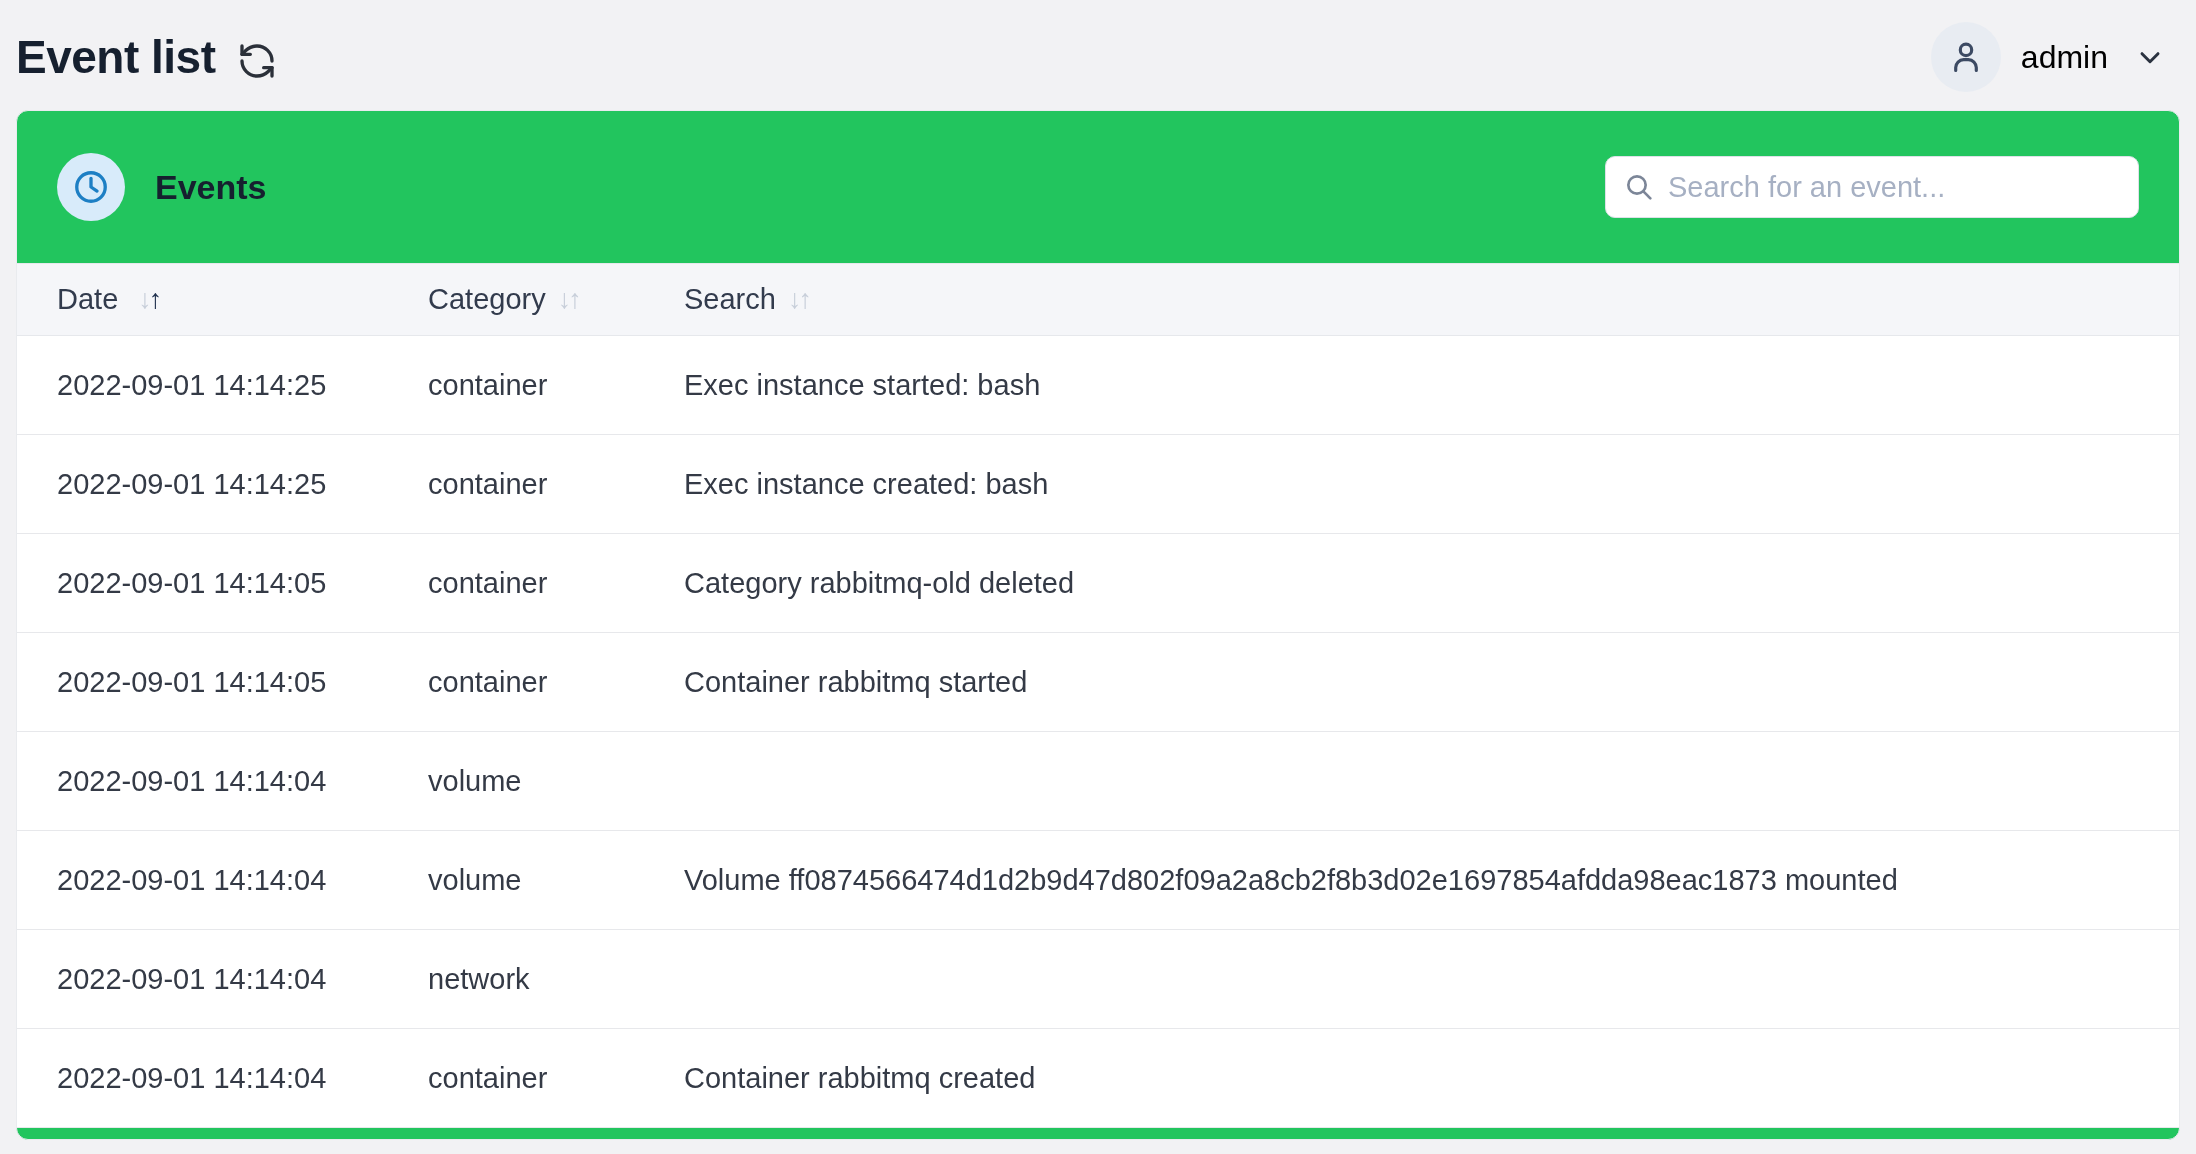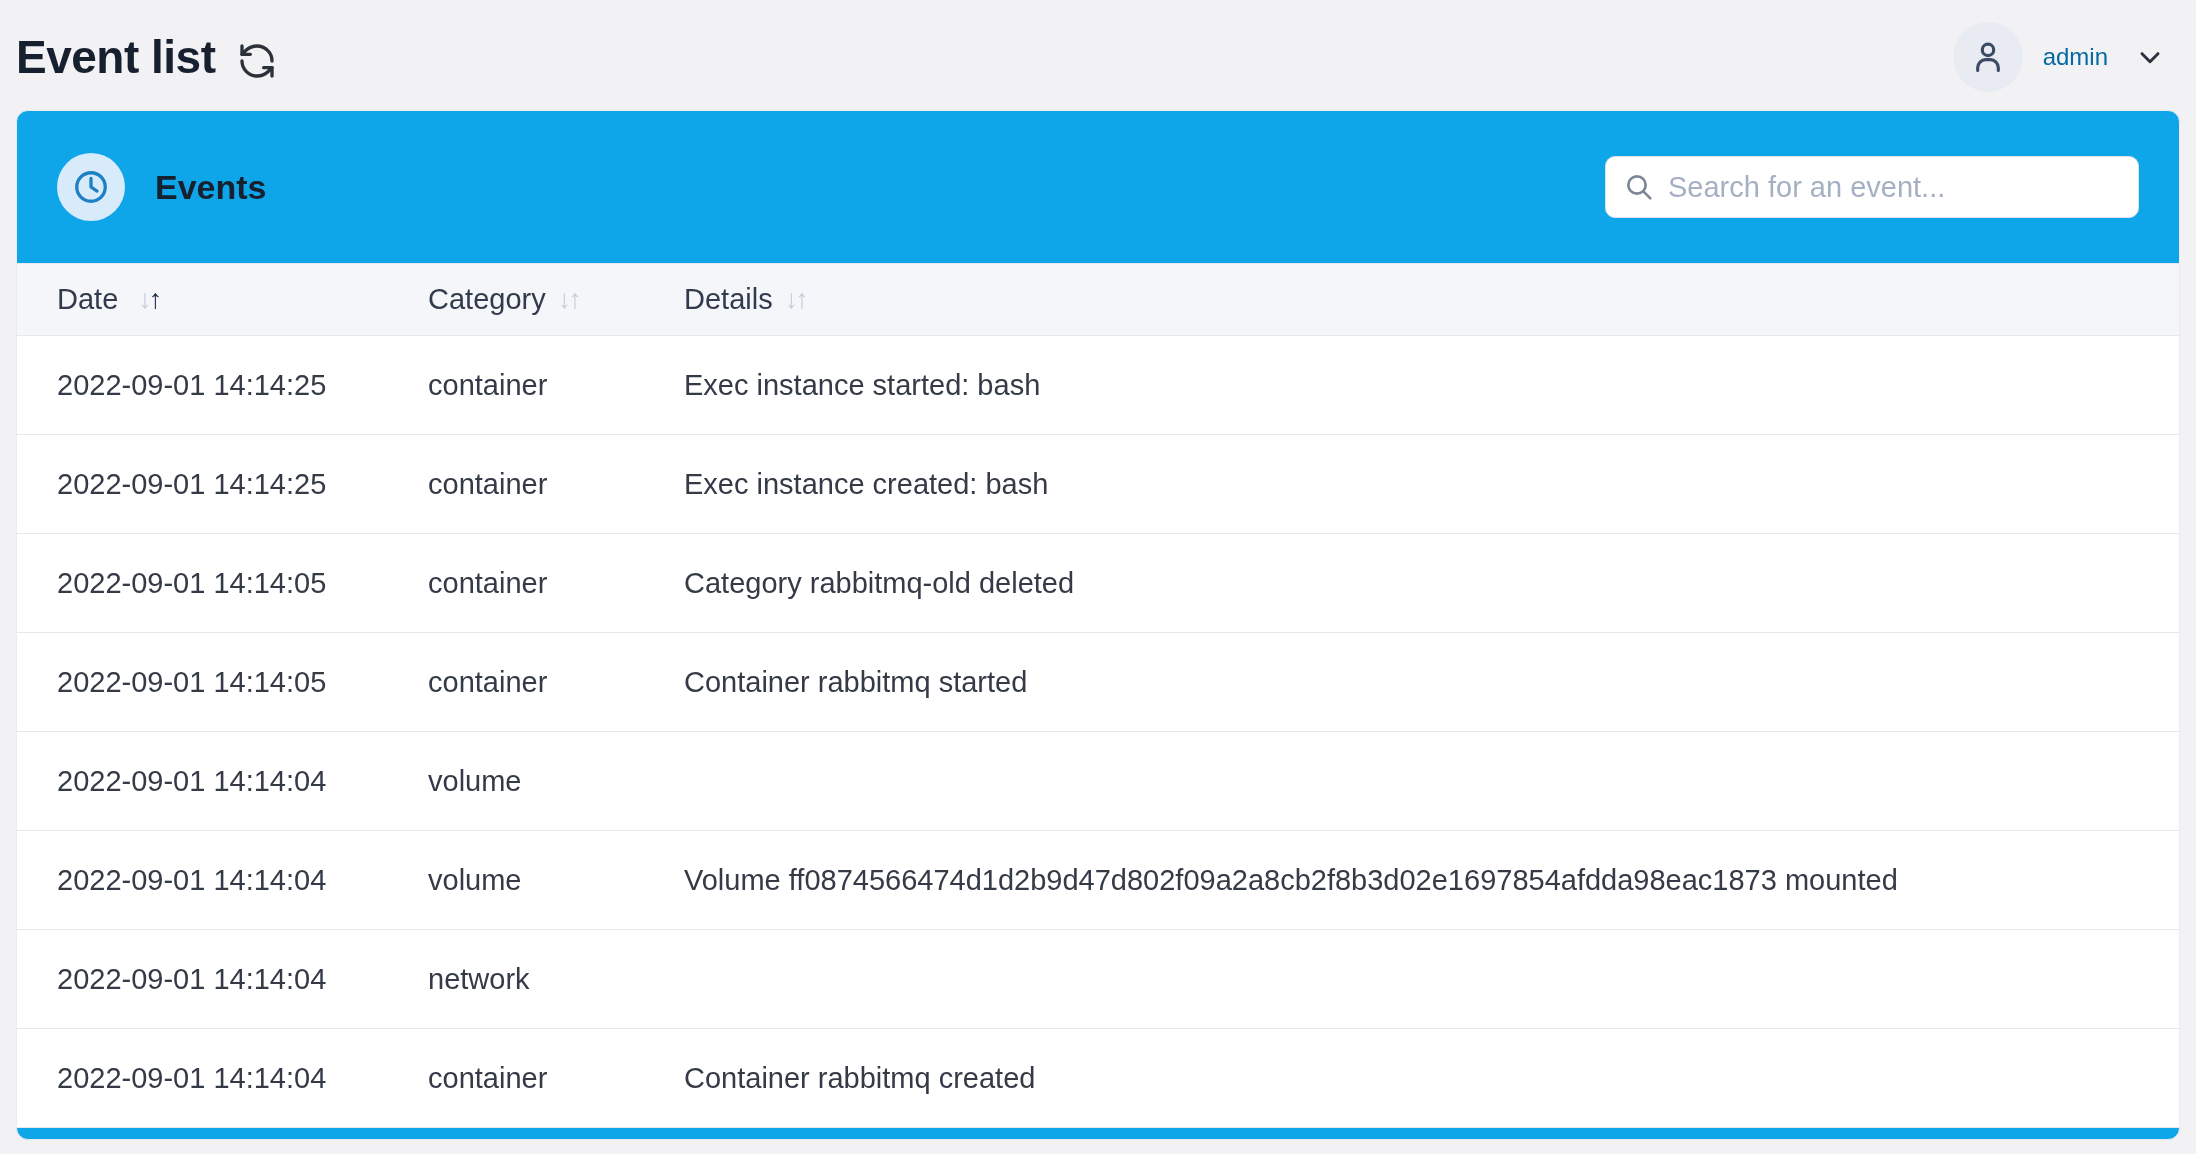--- a/index.html
+++ b/index.html
@@ -41,29 +41,29 @@
     cursor: pointer;
   }
   .avatar {
     width: 70px; height: 70px;
     border-radius: 50%;
     background: #e8ecf2;
     display: flex; align-items: center; justify-content: center;
     color: #3c4a63;
   }
   .user-name {
-    font-size: 24px;
-    color: #0369a1;
+    font-size: 32px;
+    color: #000000;
   }
   .chevron { color: #2b3340; margin-left: 6px; display: flex; }
 
   
   .card {
     margin: 0 16px;
-    background: #0ea5e9;
+    background: #22c55e;
     border: 1px solid #e9ebee;
     border-radius: 12px;
     min-height: 1030px;
     overflow: hidden;
   }
   .card-header {
     height: 152px;
     display: flex;
     align-items: center;
     padding: 0 40px;
@@ -218,21 +218,21 @@
       </span>
     </div>
     <div class="th">
       <span>Category</span>
       <span class="sort">
         <span class="arr down">↓</span>
         <span class="arr up">↑</span>
       </span>
     </div>
     <div class="th">
-      <span>Details</span>
+      <span>Search</span>
       <span class="sort">
         <span class="arr down">↓</span>
         <span class="arr up">↑</span>
       </span>
     </div>
   </div>
 
   <div>
 
       <div class="table-row">

